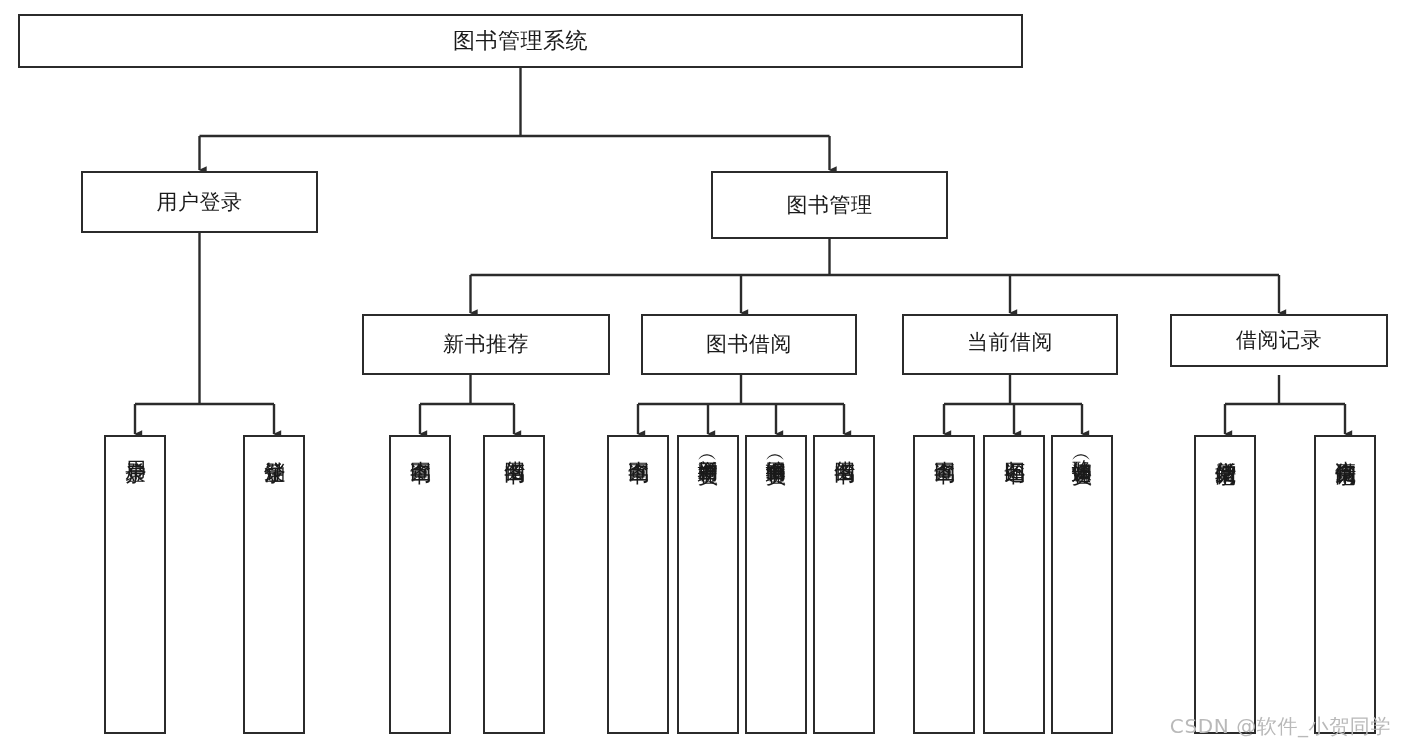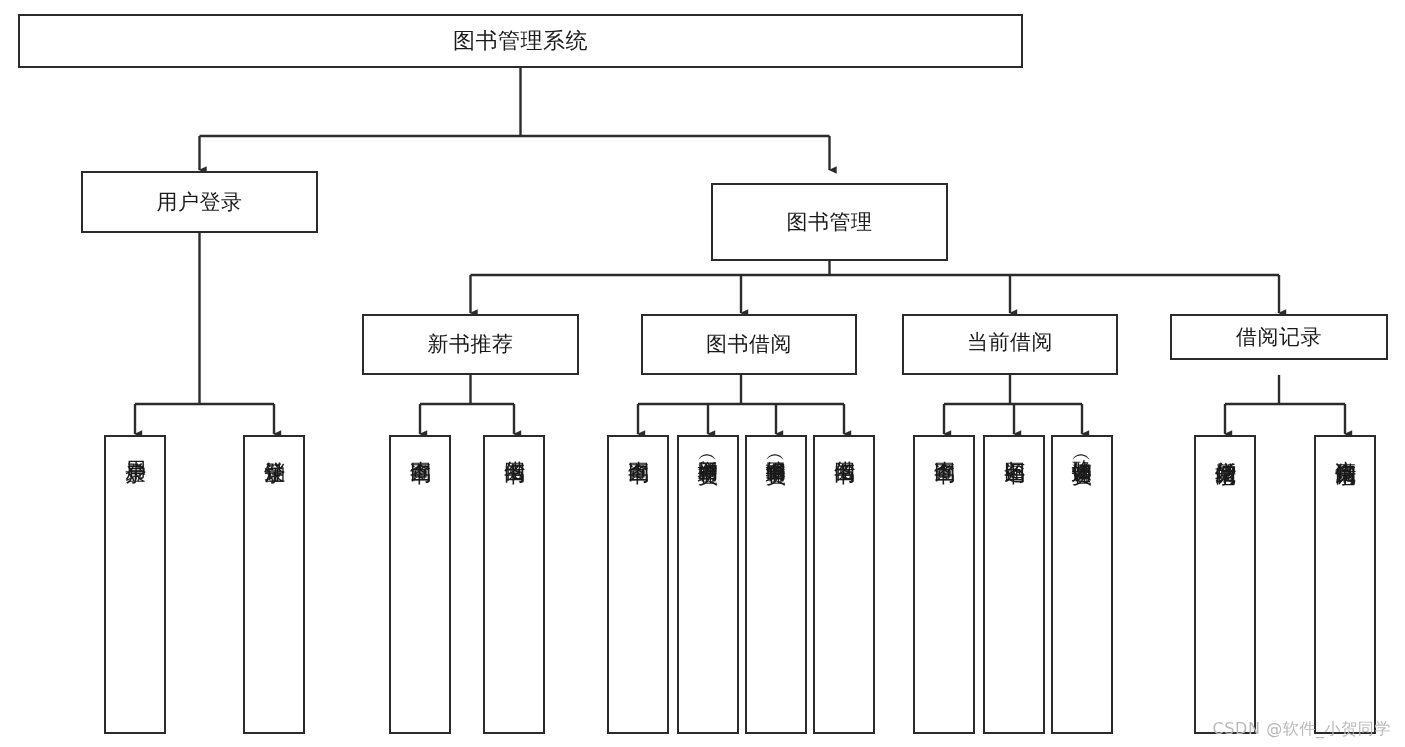--- a/index.html
+++ b/index.html
@@ -59,21 +59,21 @@
     text-orientation: upright;
     white-space: normal;
     letter-spacing: 1px;
     max-height: 100%;
   }
   .node.leaf.tall .label { font-size: 20px; }
   #watermark {
     position: absolute;
     right: 14px;
     bottom: 7px;
-    font-size: 16px;
+    font-size: 20px;
     color: #b9b9b9;
     letter-spacing: 0.6px;
     white-space: nowrap;
     z-index: 6;
     user-select: none;
   }
 </style>
 </head>
 <body>
 
@@ -122,33 +122,33 @@
       </g>
   </svg>
 
   <div id="nodes">
       <div class="node root" style="left: 18px; top: 14px; width: 1005px; height: 54px;">
         <span class="label">图书管理系统</span>
       </div>
       <div class="node" style="left: 81px; top: 171px; width: 237px; height: 62px;">
         <span class="label">用户登录</span>
       </div>
-      <div class="node" style="left: 711px; top: 183px; width: 237px; height: 78px;">
+      <div class="node" style="left: 711px; top: 171px; width: 237px; height: 68px;">
         <span class="label">图书管理</span>
       </div>
-      <div class="node" style="left: 362px; top: 314px; width: 217px; height: 61px;">
+      <div class="node" style="left: 362px; top: 314px; width: 248px; height: 61px;">
         <span class="label">新书推荐</span>
       </div>
       <div class="node" style="left: 633px; top: 314px; width: 216px; height: 61px; margin-left: 8px;">
         <span class="label">图书借阅</span>
       </div>
       <div class="node" style="left: 902px; top: 314px; width: 216px; height: 61px; font-family: Liberation Mono, monospace;">
         <span class="label">当前借阅</span>
       </div>
-      <div class="node" style="left: 1170px; top: 314px; width: 218px; height: 46px;">
+      <div class="node" style="left: 1170px; top: 314px; width: 218px; height: 53px;">
         <span class="label">借阅记录</span>
       </div>
       <div class="node leaf" style="left: 104px; top: 435px; width: 62px; height: 299px;">
         <span class="label">用户登录</span>
       </div>
       <div class="node leaf" style="left: 243px; top: 435px; width: 62px; height: 299px;">
         <span class="label">注销登录</span>
       </div>
       <div class="node leaf" style="left: 389px; top: 435px; width: 62px; height: 299px;">
         <span class="label">查询图书</span>

